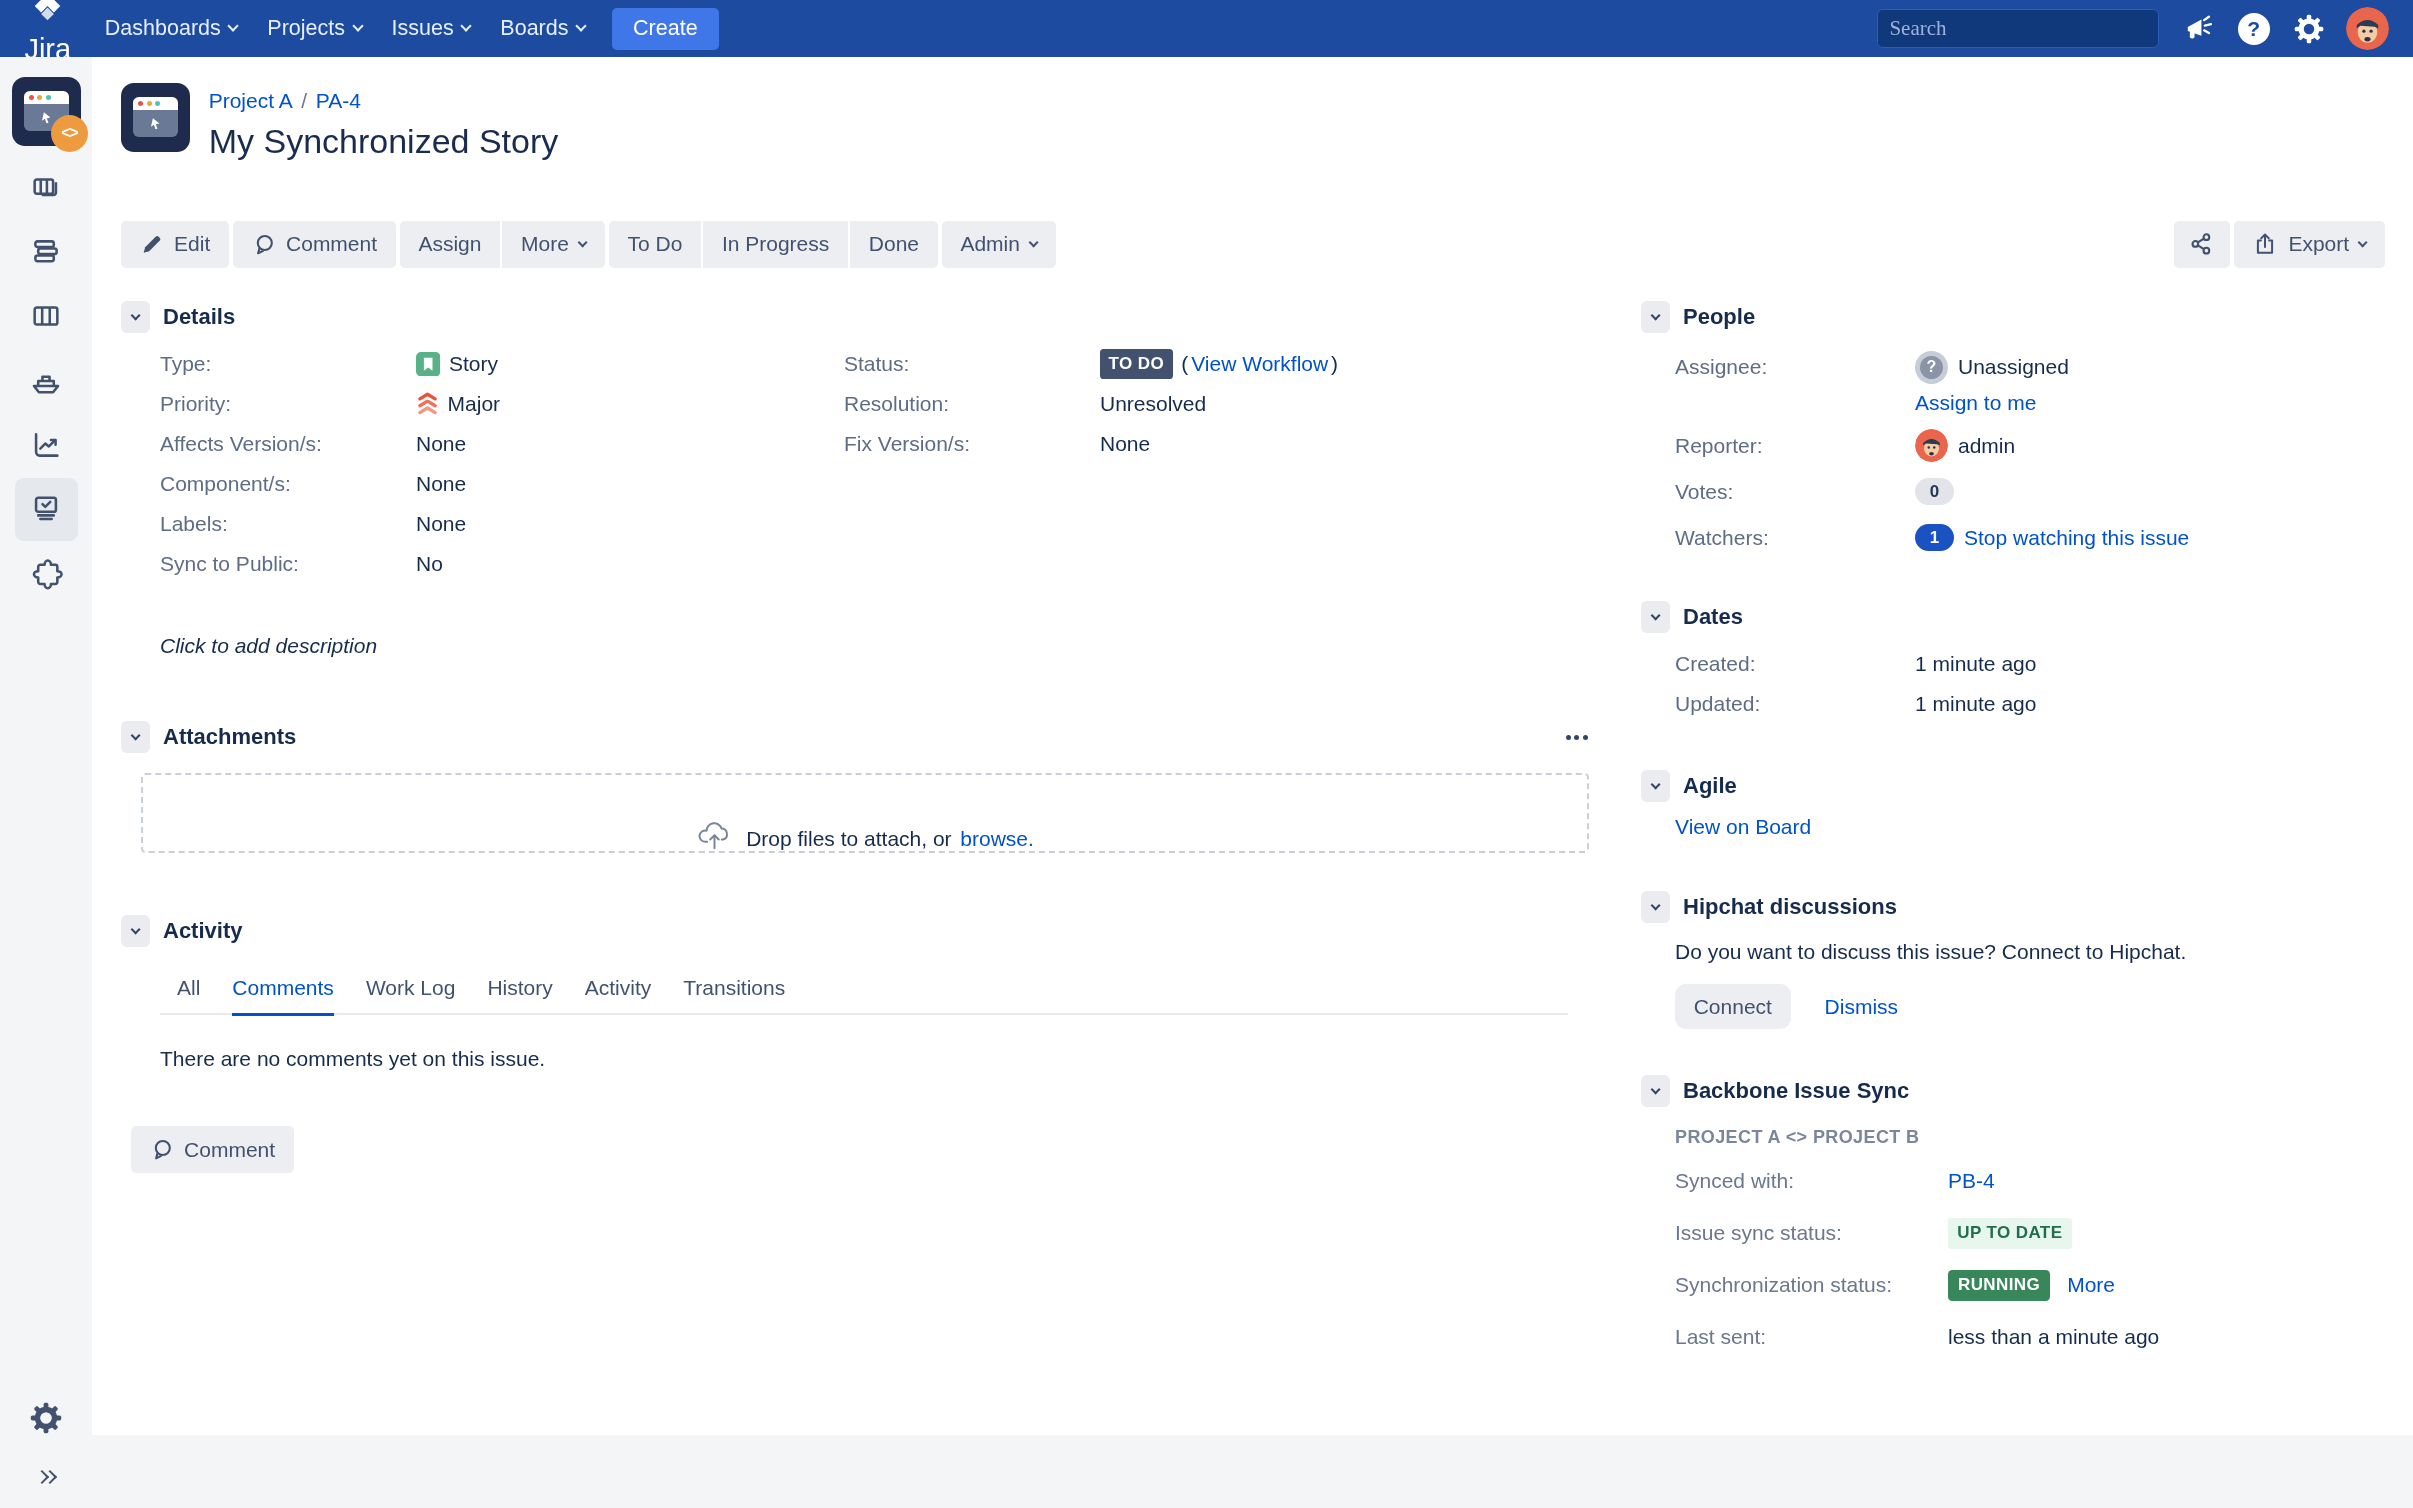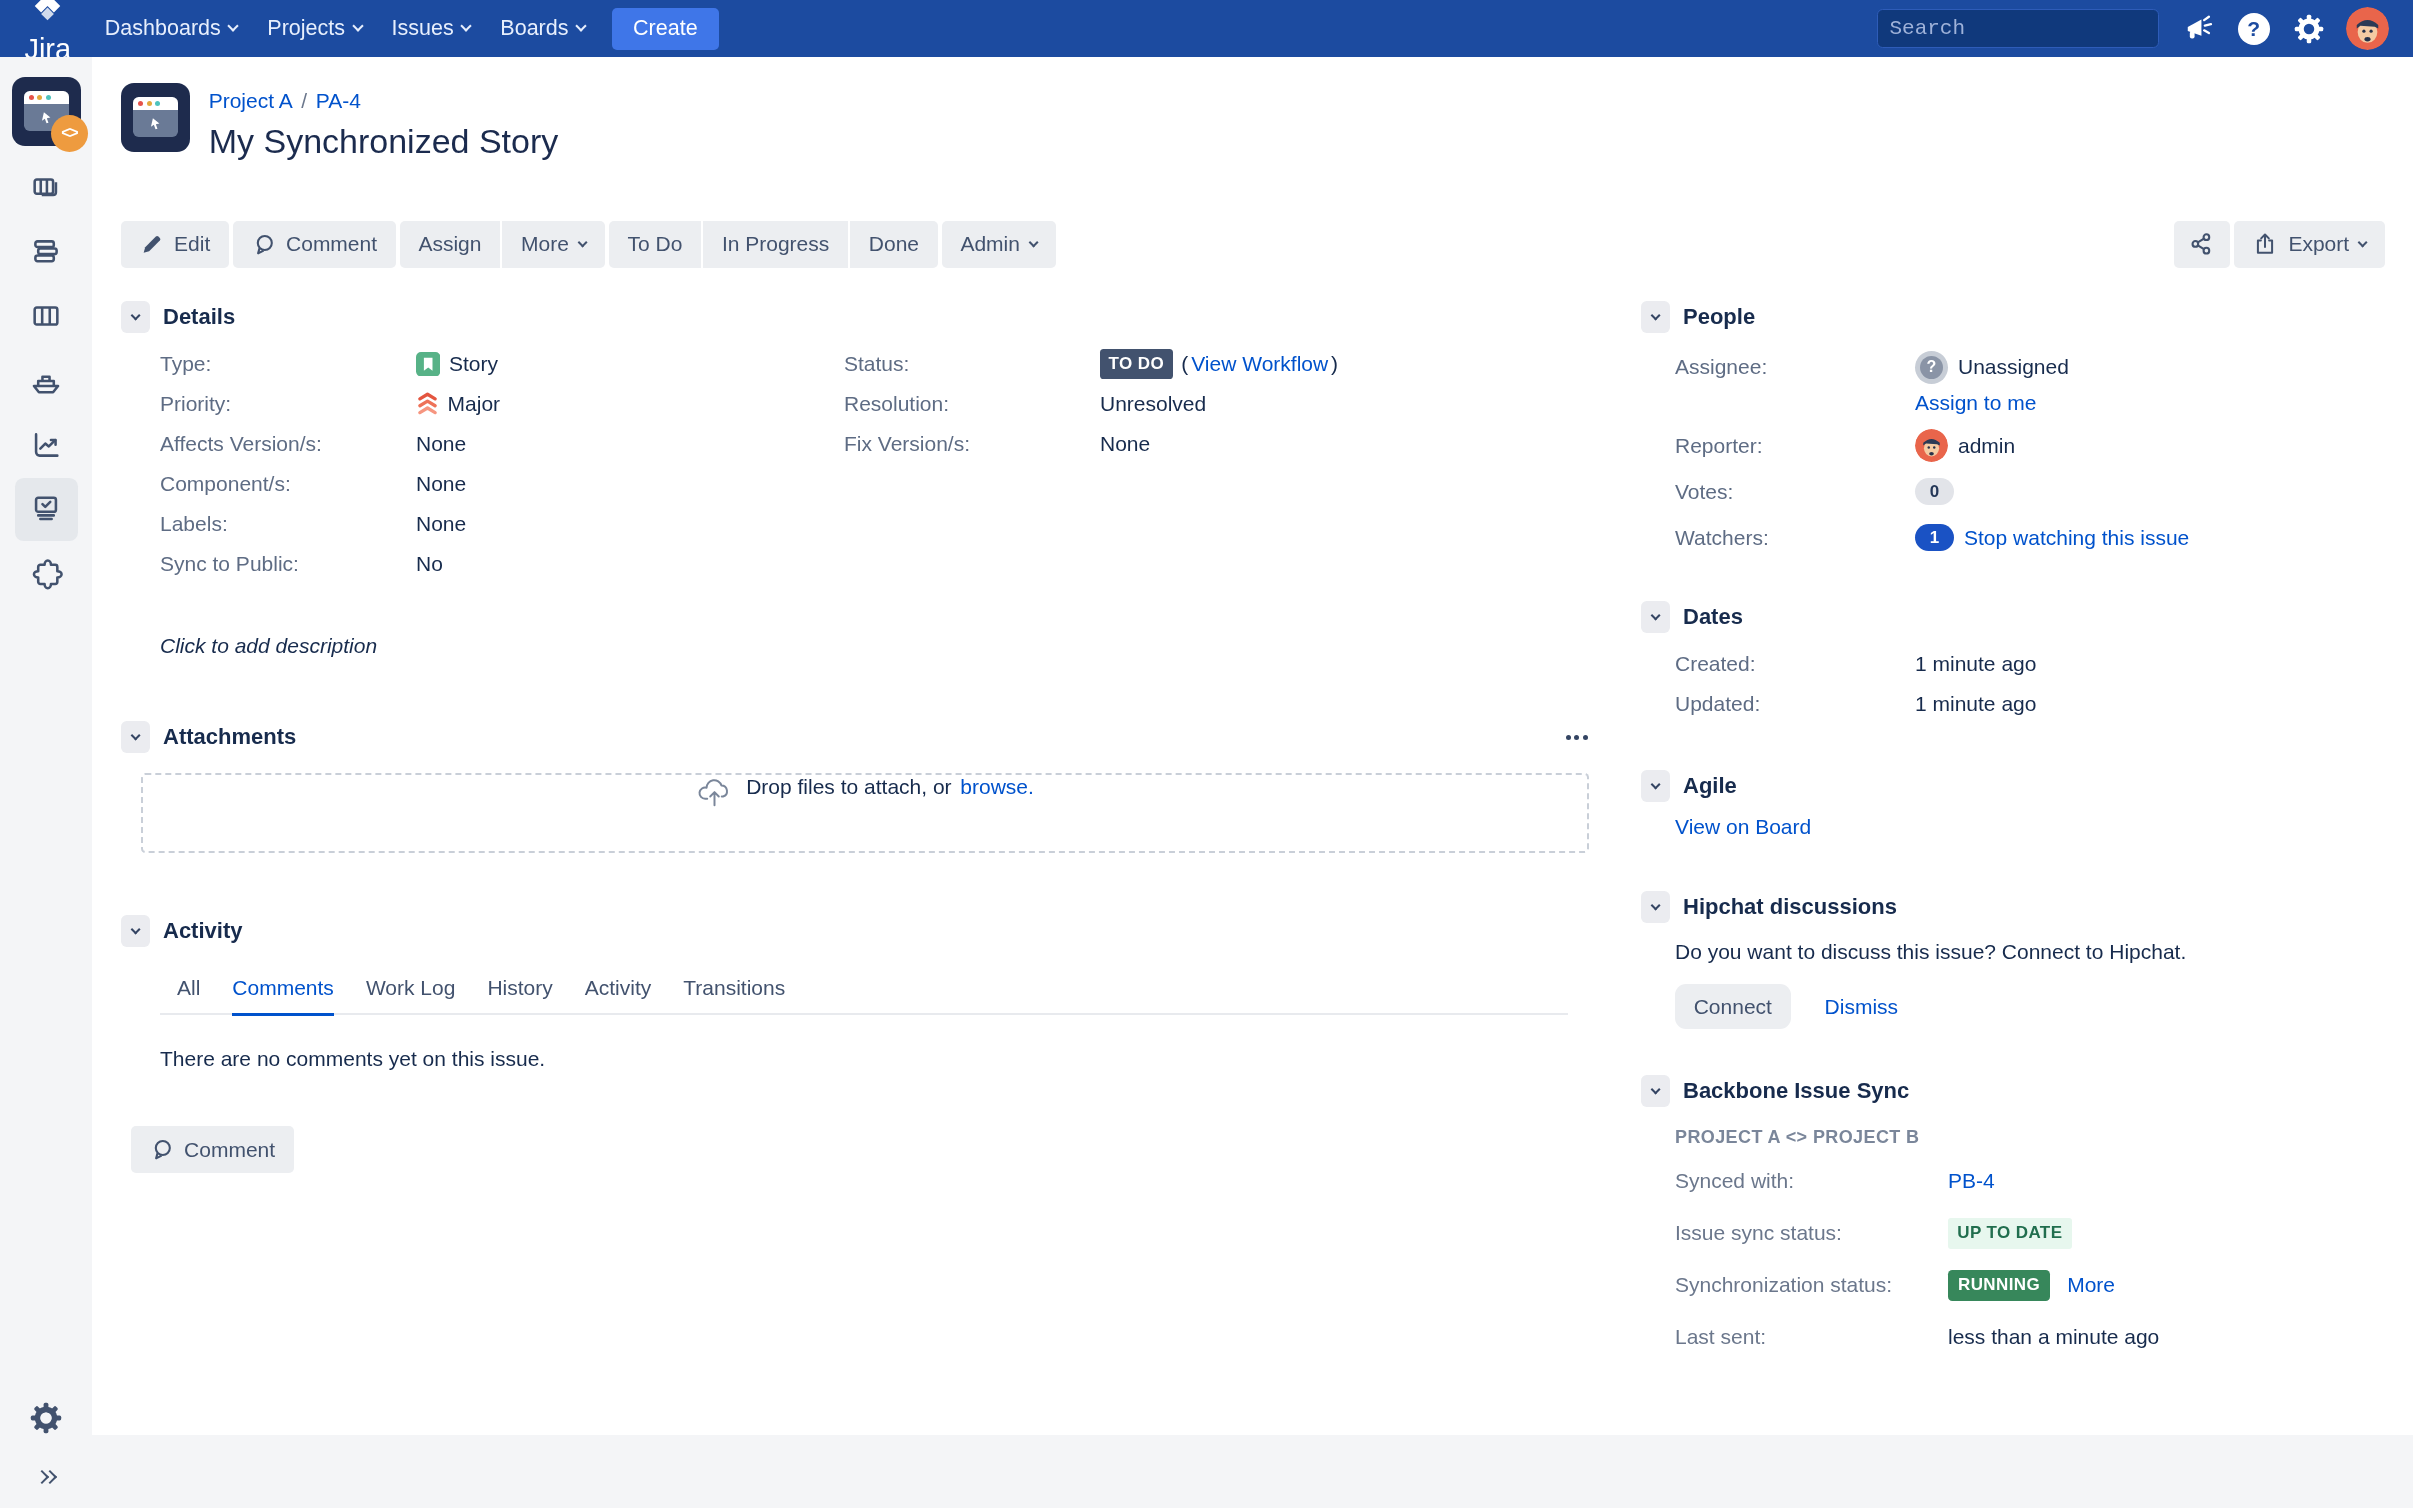--- a/index.html
+++ b/index.html
@@ -9,21 +9,21 @@
   
   .topbar { height:57px; background:#1C4BA0; display:flex; align-items:center; padding:0 24.4px; }
   .logo { display:flex; align-items:center; gap:8.6px; color:#fff; font-size:29px; font-weight:500; margin-right:18.7px; cursor:pointer;flex-direction:column; }
   .nav-item { color:#E7EFFD; font-size:21.5px; font-weight:500; height:57px; display:flex; align-items:center; gap:8.6px; padding:0 15px; cursor:pointer; }
   .chev { width:8px; height:8px; border-right:2.2px solid currentColor; border-bottom:2.2px solid currentColor; transform:rotate(45deg); margin-top:-4.3px; }
   .create-btn { background:#3F76E8; color:#fff; border:none; border-radius:5px; font-size:21.5px; font-weight:500;
     font-family:inherit; height:42px; padding:0 21.5px; margin-left:11.5px; cursor:pointer; }
   .tb-spacer { flex:1; }
   .search { width:282px; height:39px; background:#10397C; border:1.4px solid #2E5CB8; border-radius:5.7px;
     display:flex; align-items:center; padding:0 11.5px; }
-  .search input { flex:1; background:transparent; border:none; outline:none; color:#f9a8d4; font-size:21px; font-family:Liberation Mono, monospace; }
+  .search input { flex:1; background:transparent; border:none; outline:none; color:#f9a8d4; font-size:21px; font-family:Liberation Serif, serif; }
   .search input::placeholder { color:#9FB2D9; }
   .hicon { margin-left:24.4px; display:flex; align-items:center; justify-content:center; cursor:pointer; }
   .help-disc { width:32px; height:32px; border-radius:50%; background:#fff; position:relative; }
   .help-disc::after { content:"?"; position:absolute; inset:0; display:flex; align-items:center; justify-content:center;
     color:#1C4BA0; font-size:21px; font-weight:700; }
   .avatar-ring { width:43px; height:43px; border-radius:50%; overflow:hidden; margin-left:21.5px; cursor:pointer; }
 
   
   .app { display:flex; height:1451px; }
   .sidebar { width:92px; background:#F4F5F7; display:flex; flex-direction:column; align-items:center; padding-top:20px; flex-shrink:0; }
@@ -86,21 +86,21 @@
   .dcol2 .frow { padding-left:0; }
   .badge-todo { background:#42526E; color:#fff; font-size:17px; font-weight:700; letter-spacing:0.4px;
     padding:5px 8.6px; border-radius:3.6px; }
   .paren { color:#172B4D; }
 
   .desc-section { margin-top:50px; }
   .desc-placeholder { font-style:italic; font-size:21px; margin:20px 0 0 39px; cursor:pointer; }
 
   .attach-section { margin-top:63px; }
   .dropzone { margin:20px 0 0 20px; width:1448px; height:80px; border:2.2px dashed #C9CFD8; border-radius:4.3px;
-    display:flex; align-items:flex-start; justify-content:center; gap:13px; font-size:21px; }
+    display:flex; align-items:flex-end; justify-content:center; gap:13px; font-size:21px; }
 
   .activity-section { margin-top:62px; }
   .tabs { display:flex; gap:32px; margin:29px 0 0 39px; width:1408px; border-bottom:2.9px solid #E8EAEE; }
   .tab { font-size:21px; color:#42526E; padding-bottom:13px; cursor:pointer; position:relative; }
   .tab:first-child { margin-left:17px; }
   .tab.active { color:#0052CC; font-weight:500; }
   .tab.active::after { content:""; position:absolute; left:0; right:0; bottom:-2.9px; height:2.9px; background:#0052CC; }
   .empty-msg { font-size:21px; margin:32px 0 0 39px; }
   .comment-bottom { margin:55px 0 0 10px; }
 

